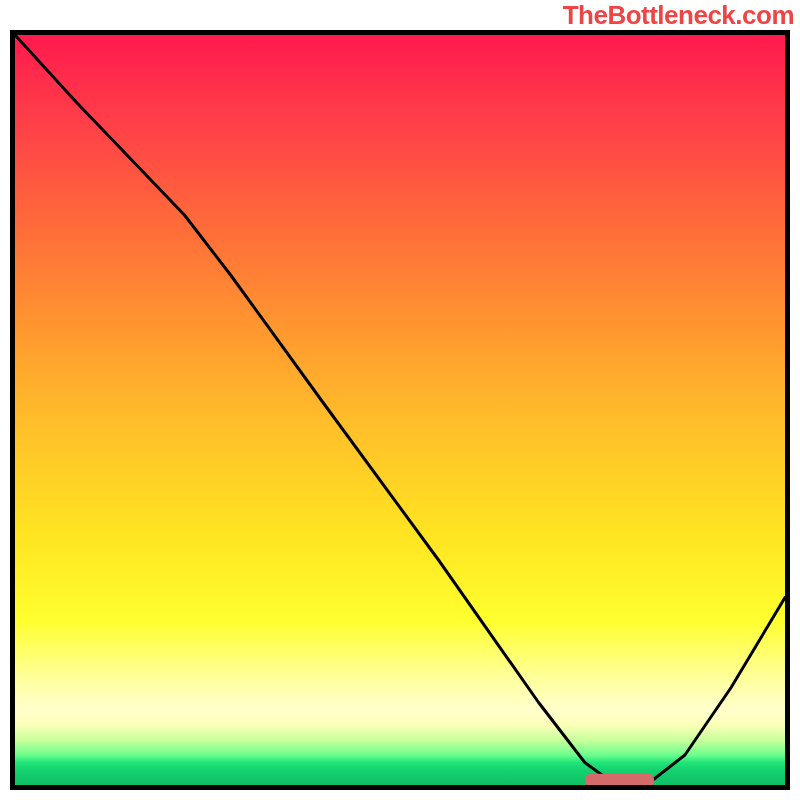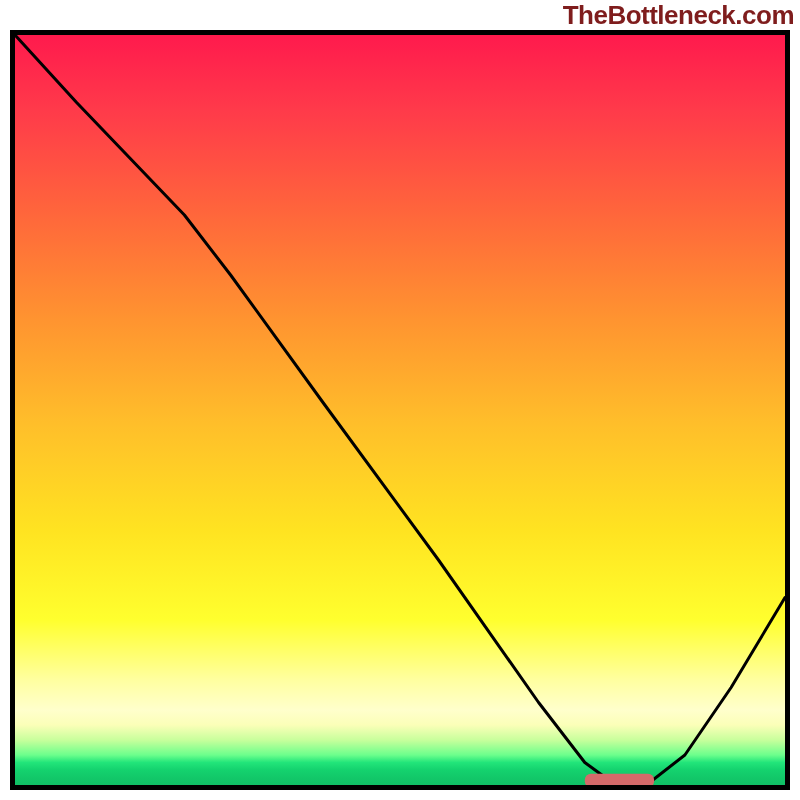--- a/index.html
+++ b/index.html
@@ -16,21 +16,21 @@
     width: 800px;
     height: 800px;
     box-sizing: border-box;
   }
   .watermark {
     position: absolute;
     top: 0;
     right: 6px;
     font-size: 26px;
     font-weight: 700;
-    color: #7f1d1d;
+    color: #ef4444;
     letter-spacing: -0.5px;
     user-select: none;
   }
   .plot-outer {
     position: absolute;
     left: 10px;
     top: 30px;
     width: 780px;
     height: 760px;
   }

